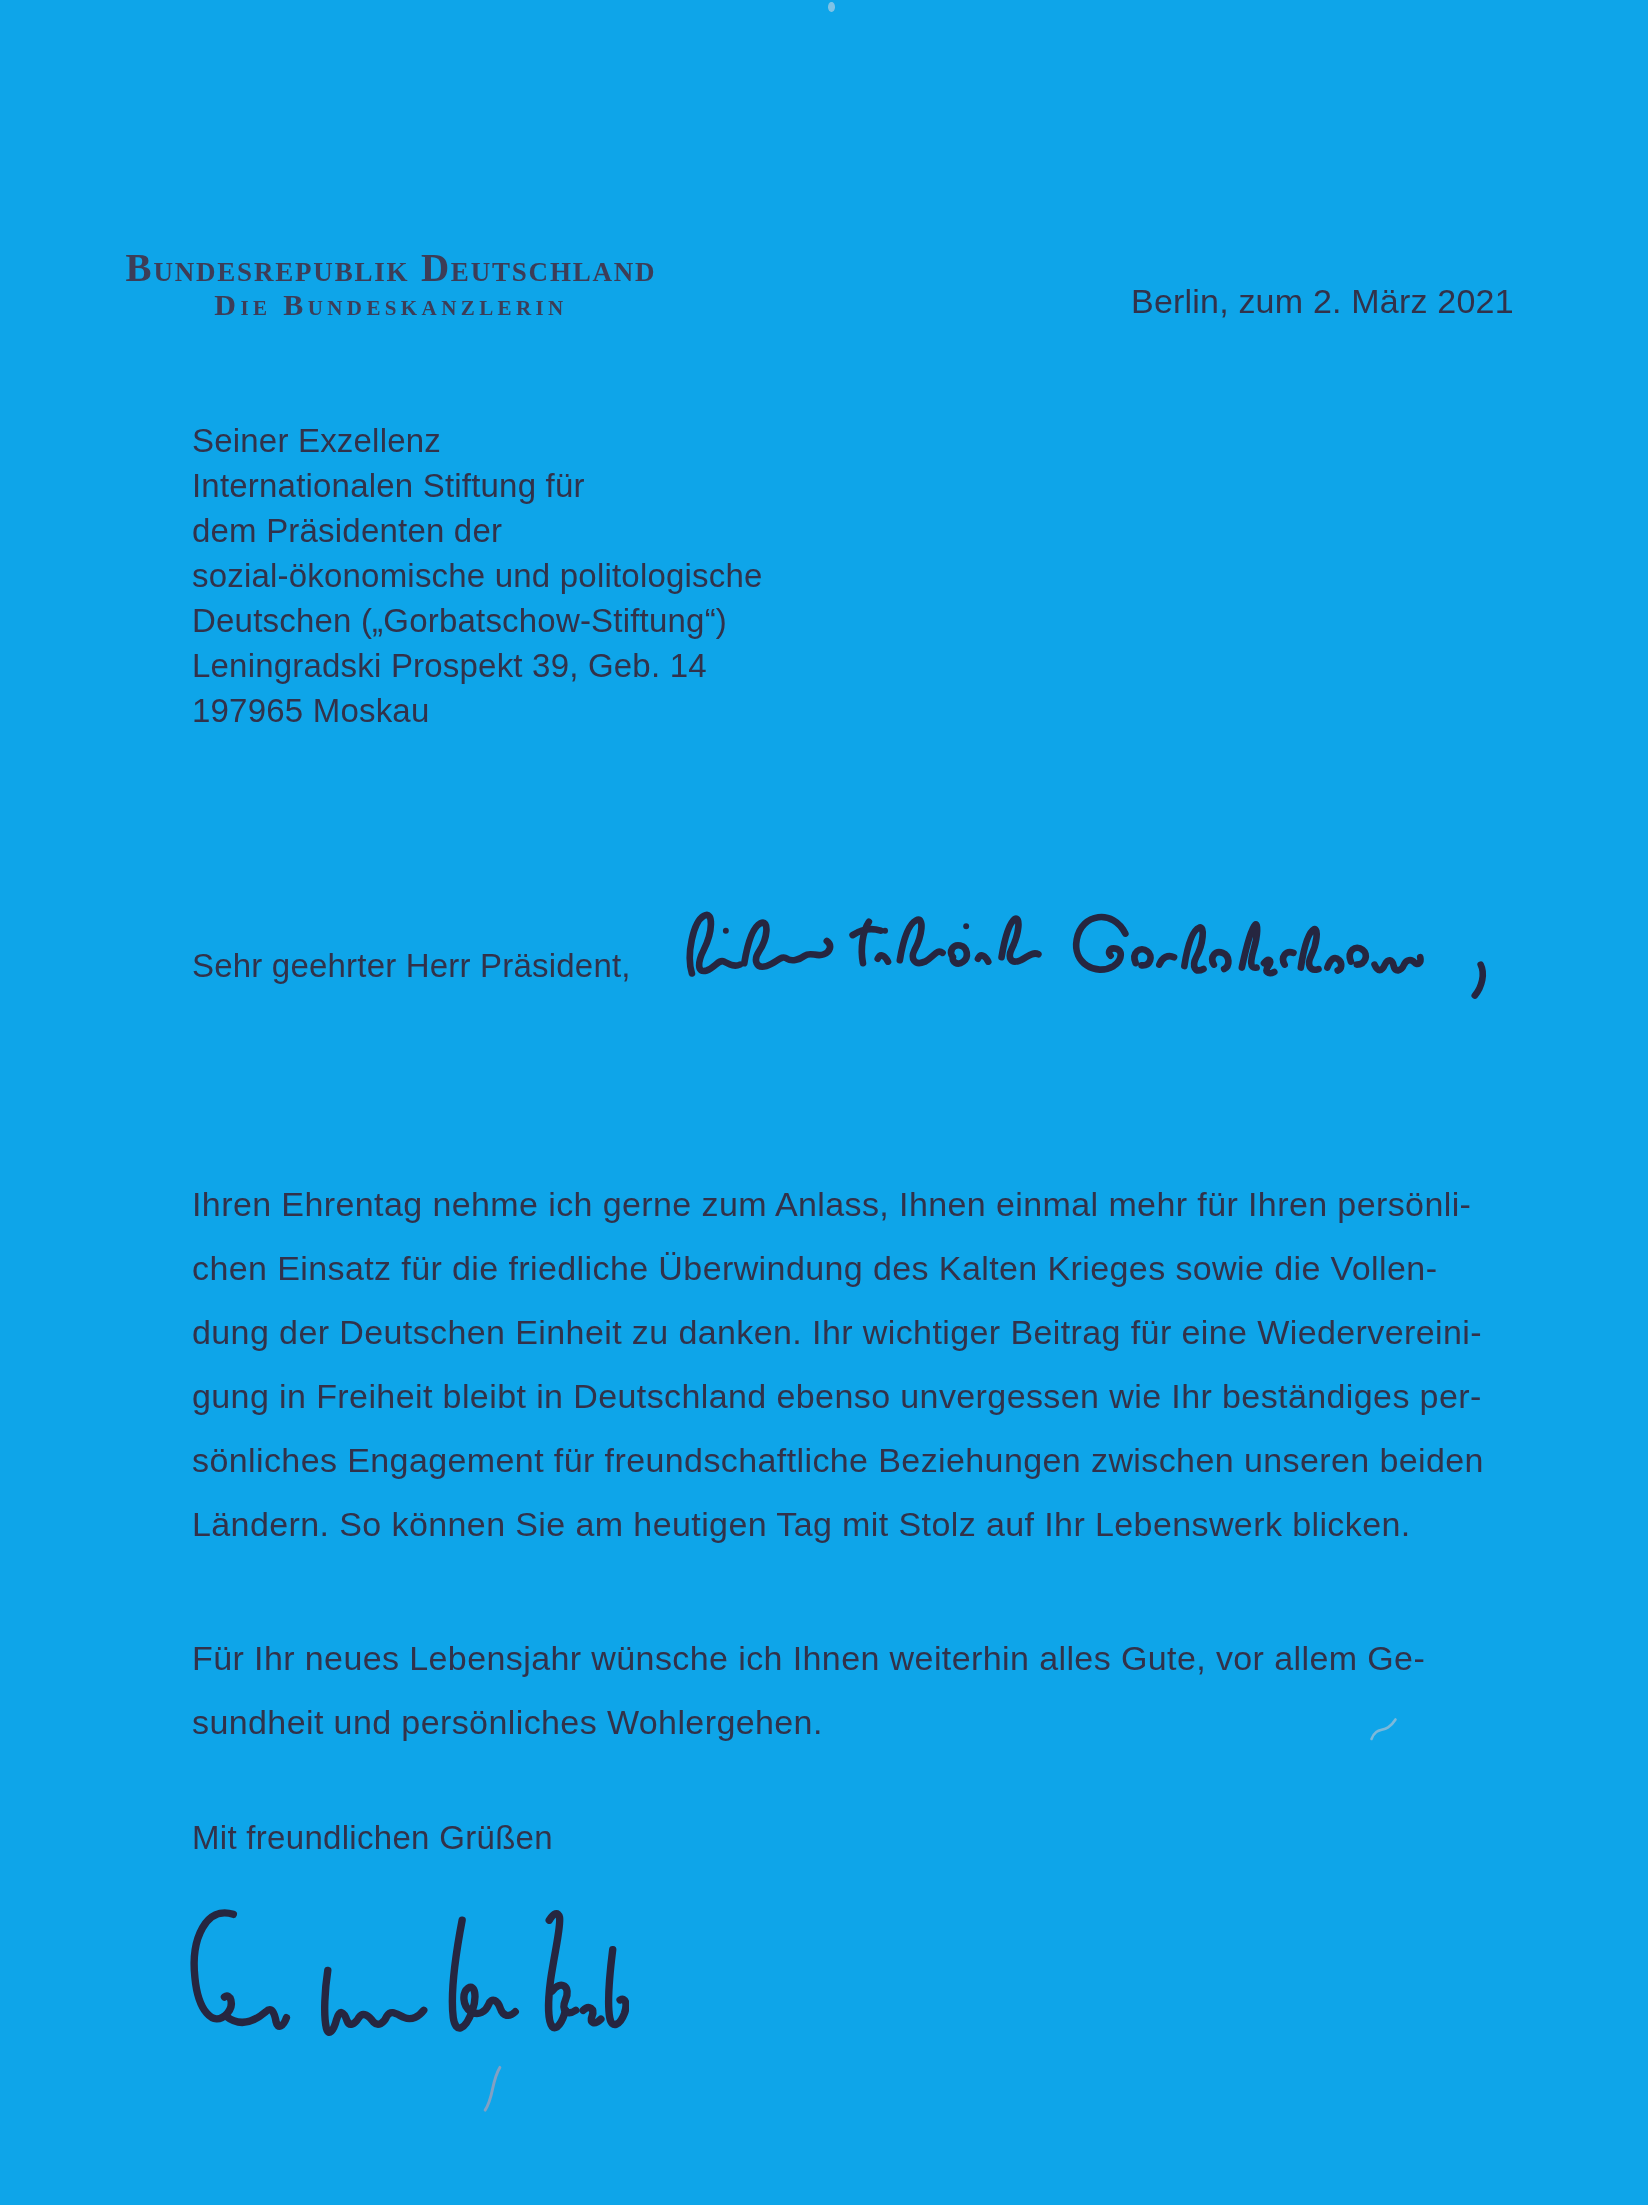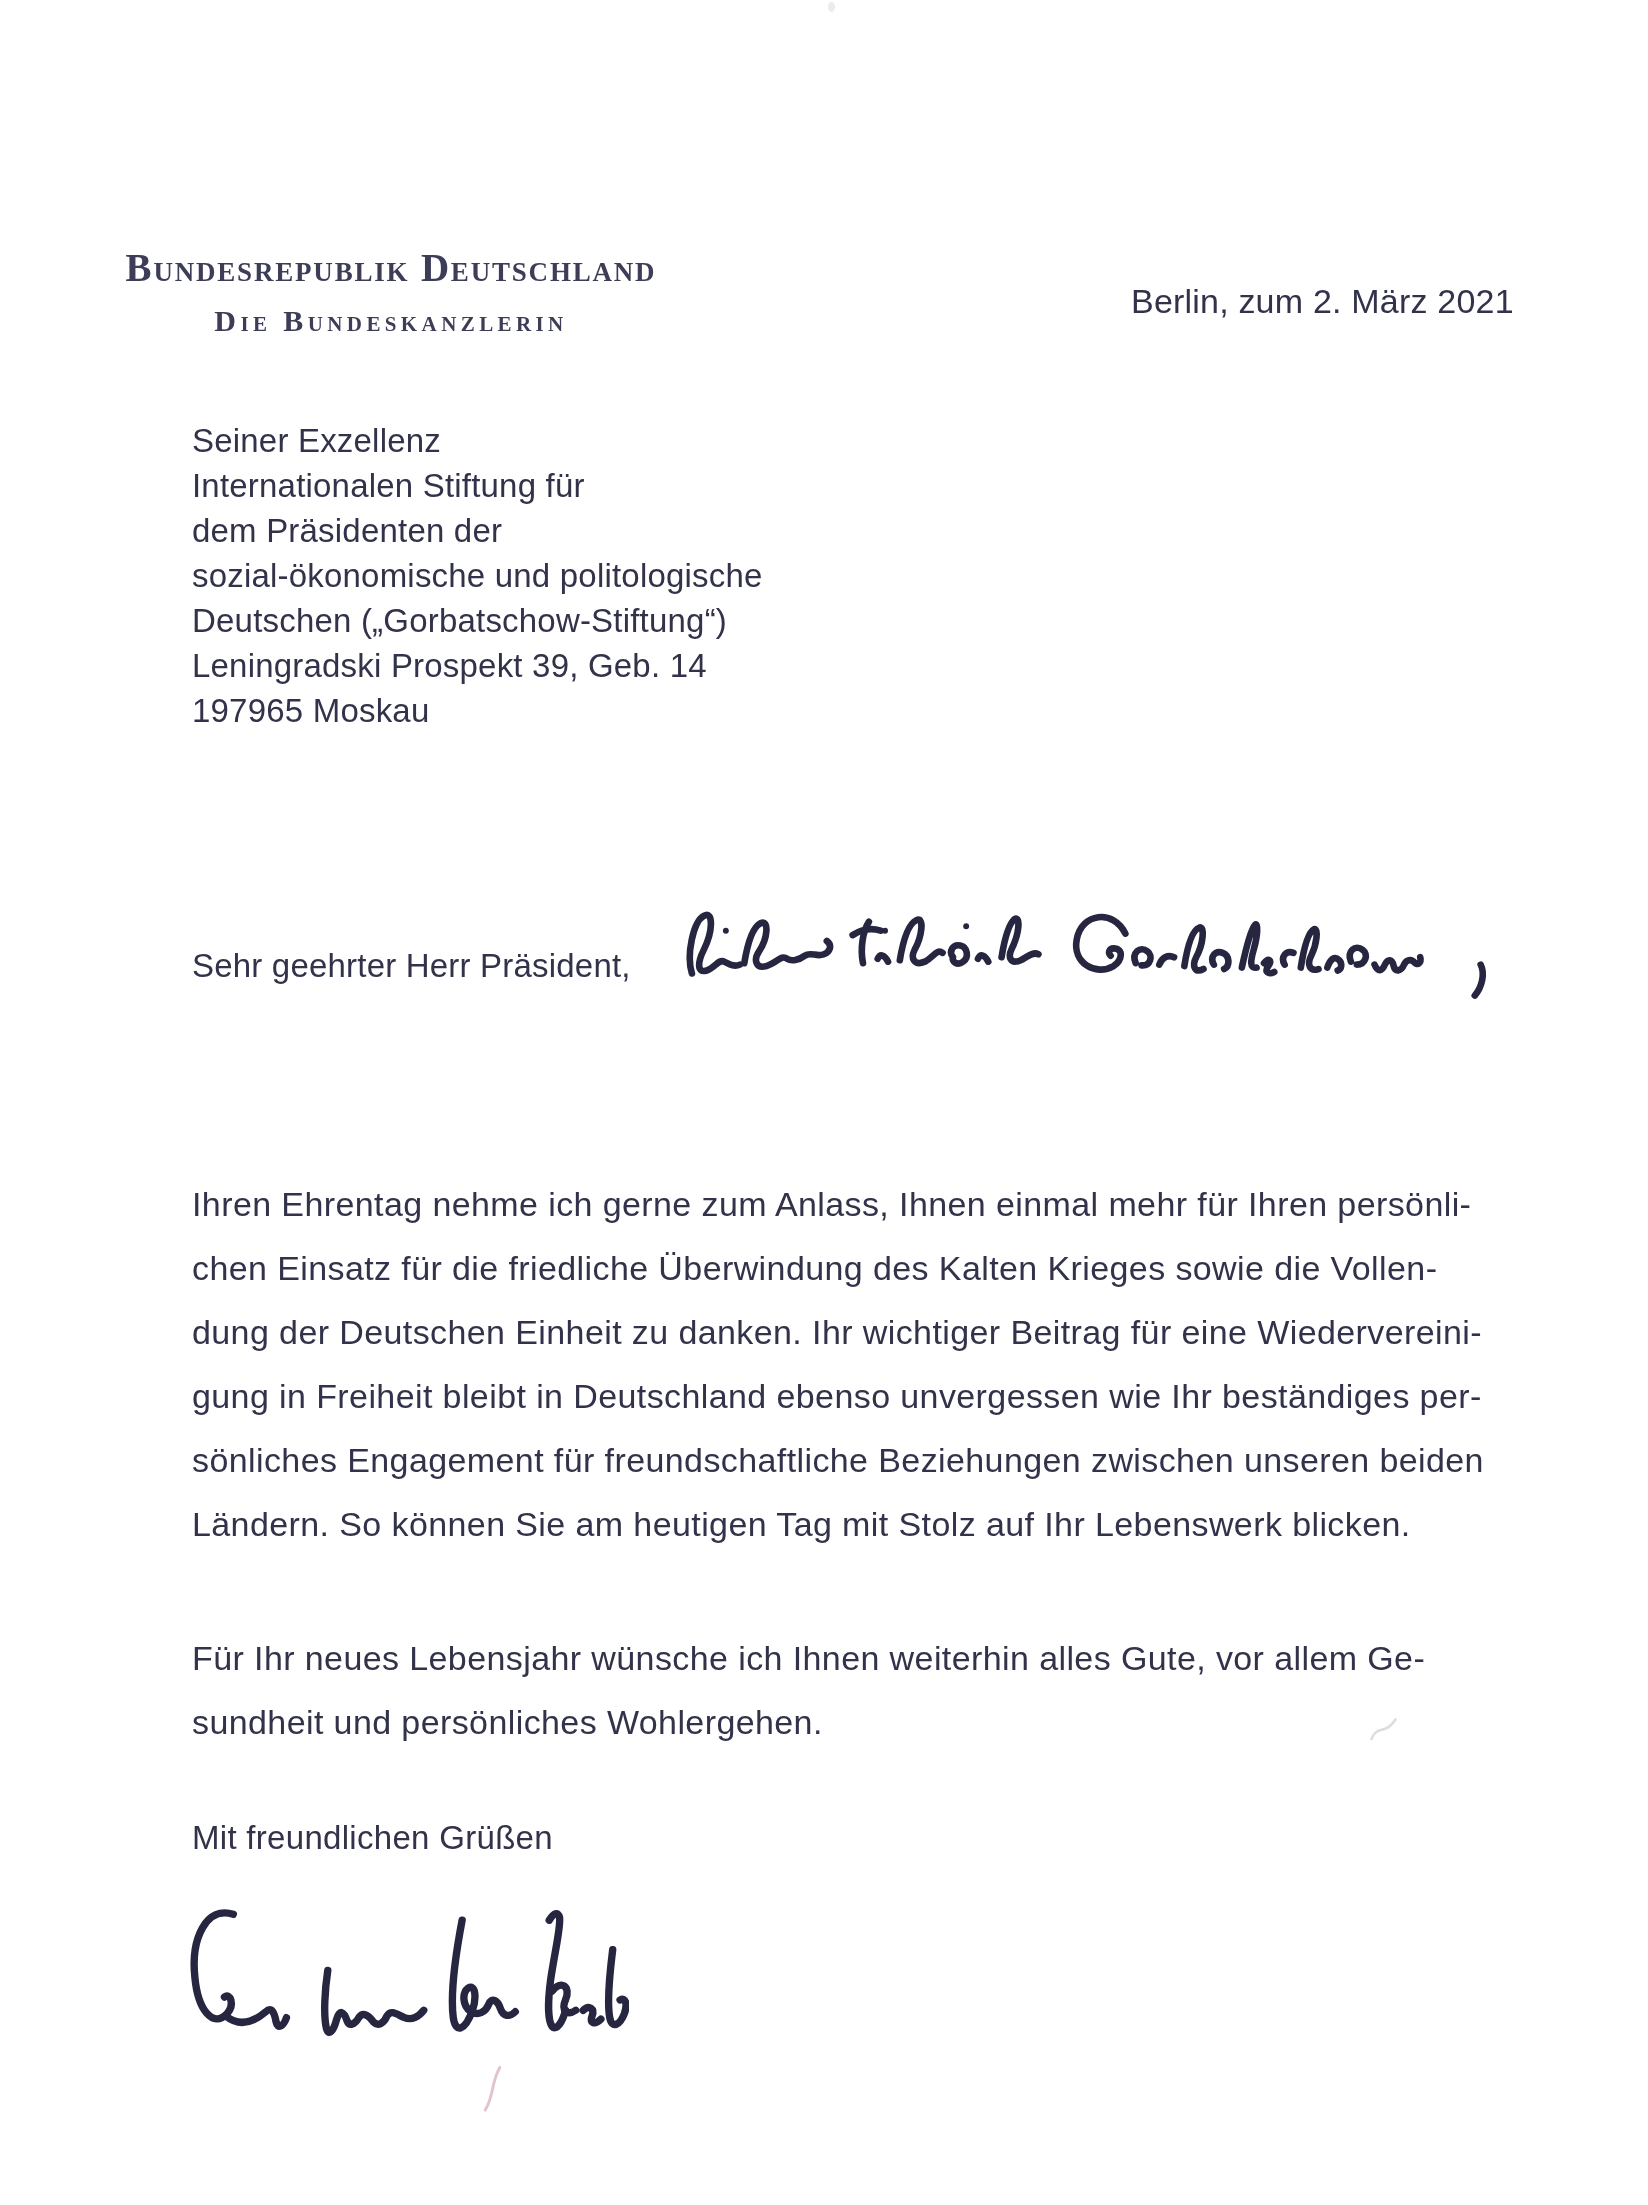--- a/index.html
+++ b/index.html
@@ -1,38 +1,38 @@
 <!DOCTYPE html>
 <html lang="de" style="font-size:12px"><head>
 <meta charset="utf-8">
 <style>
   html, body { margin: 0; padding: 0; background: #9a9aa0; }
   .page {
     position: relative;
     width: 1649px;
     height: 2205px;
     margin: 0 auto;
-    background: #ffffff;
+    background: #0ea5e9;
     overflow: hidden;
     color: #32324a;
     font-family: "Liberation Sans", sans-serif;
   }
   .abs { position: absolute; }
 
   
   .letterhead {
     left: 86px; top: 248px; width: 610px;
     text-align: center;
     color: #3d3d57;
     font-family: "Liberation Serif", serif;
     font-weight: bold;
     font-variant: small-caps;
   }
   .letterhead .lh1 { font-size: 39px; letter-spacing: 1.8px; line-height: 1.0; }
-  .letterhead .lh2 { font-size: 30px; letter-spacing: 4.4px; margin-top: 19px; line-height: 1.0; }
+  .letterhead .lh2 { font-size: 30px; letter-spacing: 4.4px; margin-top: 3px; line-height: 1.0; }
 
   
   .dateline { left: 1131px; top: 282px; font-size: 34px; letter-spacing: 0.2px; white-space: nowrap; }
 
   
   .recipient { left: 192px; top: 418px; font-size: 33px; line-height: 45px; letter-spacing: 0.2px; }
   .recipient div { white-space: nowrap; }
 
   
   .salutation-typed { left: 192px; top: 947px; font-size: 33px; letter-spacing: 0.2px; white-space: nowrap; }

